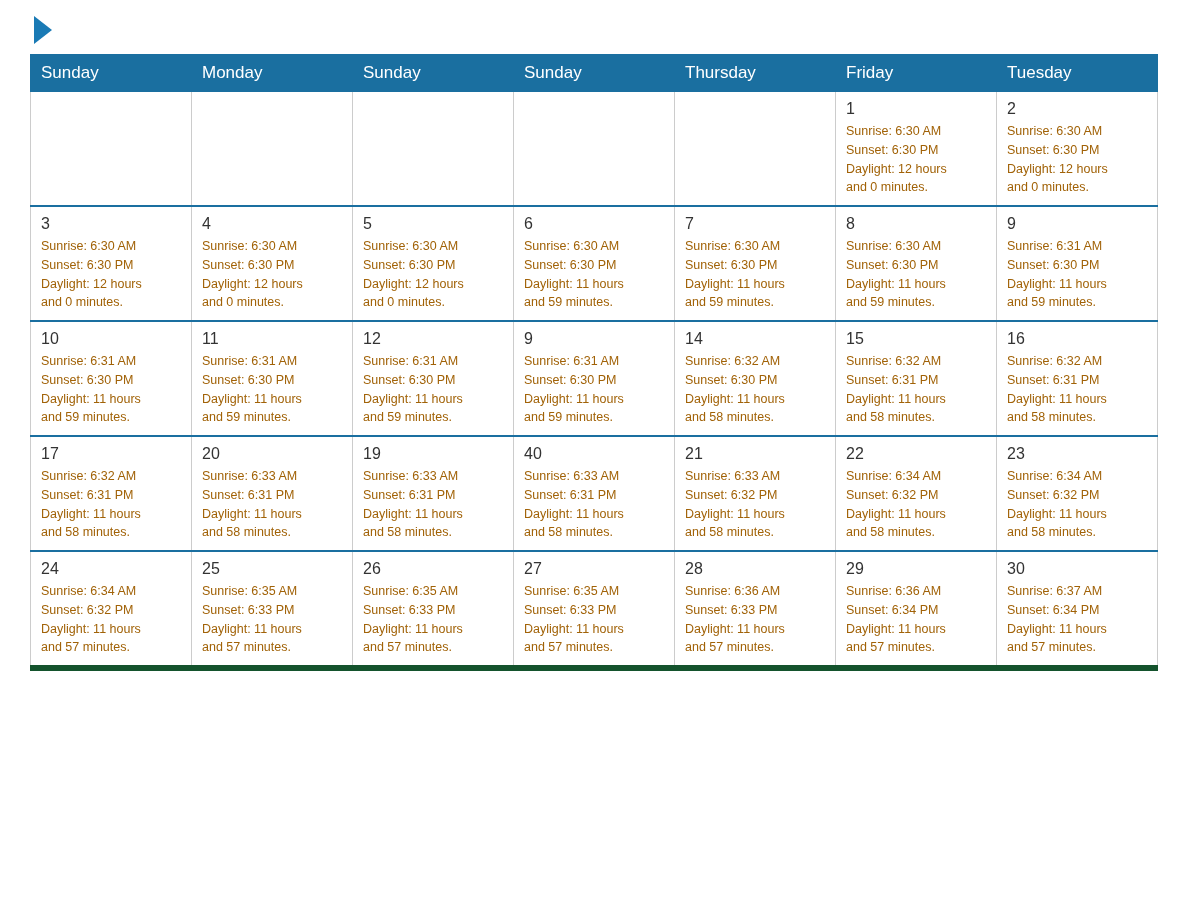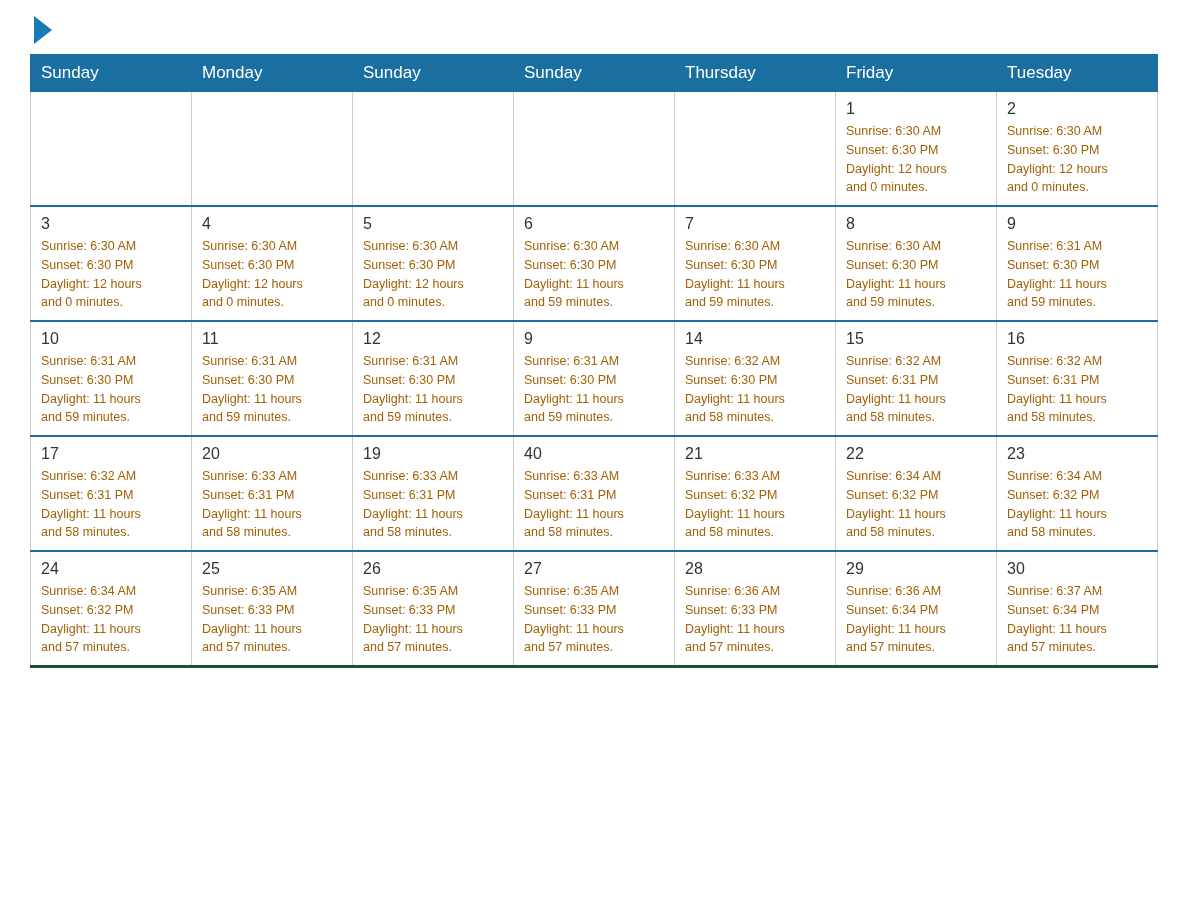--- a/index.html
+++ b/index.html
@@ -80,21 +80,21 @@
       border-bottom: 2px solid #1a6fa0;
       vertical-align: top;
       padding: 8px 10px;
       width: calc(100% / 7);
       height: 110px;
       font-size: 13px;
       color: #333;
       background: #fff;
     }
     .calendar tr:last-child td {
-      border-bottom: 3px solid #14532d;
+      border-bottom: 6px solid #14532d;
     }
     .day-num {
       font-size: 16px;
       font-weight: normal;
       color: #333;
       display: block;
       margin-bottom: 4px;
     }
     .day-info {
       font-size: 12.5px;

